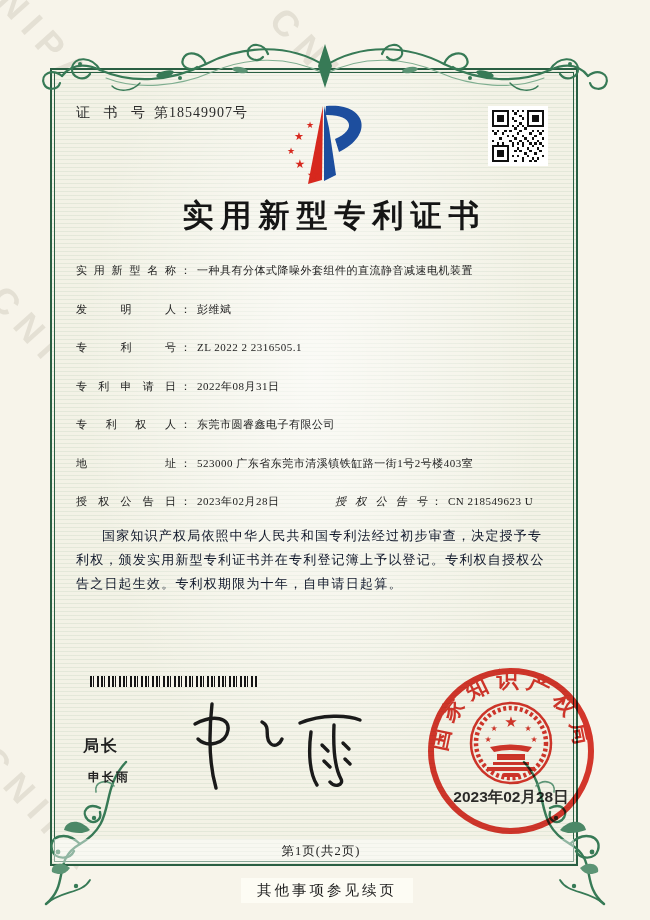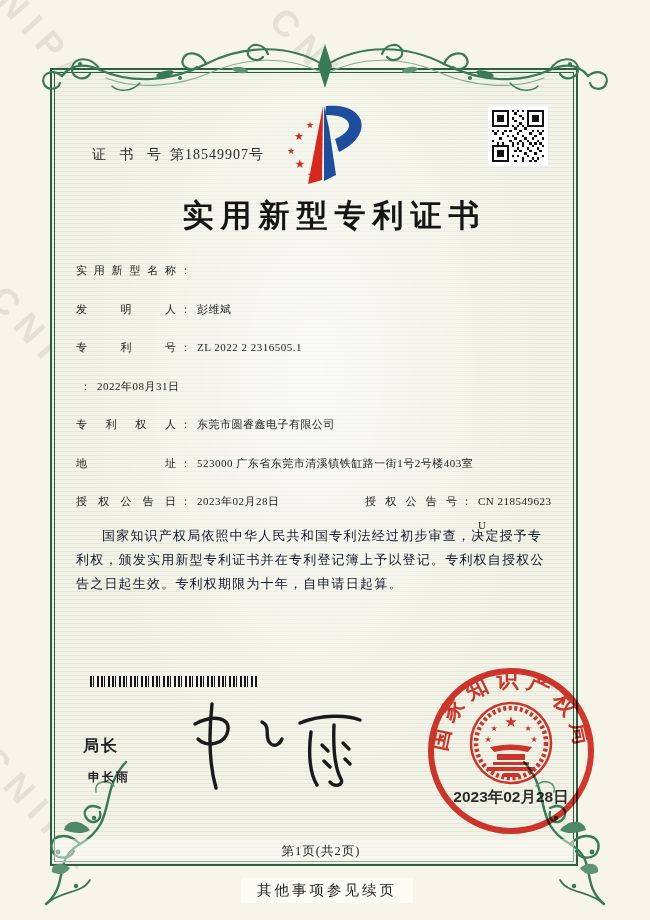--- a/index.html
+++ b/index.html
@@ -14,36 +14,36 @@
 
   
   .frame { position:absolute; left:50px; top:68px; width:528px; height:798px;
            border:2px solid #2a5f43;
            background:
              radial-gradient(ellipse at 50% 38%, rgba(255,255,255,0.65), rgba(255,255,255,0) 62%),
              repeating-linear-gradient(0deg, rgba(90,140,105,0.10) 0 1px, rgba(0,0,0,0) 1px 4px),
              #f3f2e6; }
   .frame::after { content:""; position:absolute; inset:2px; border:1px solid #2a5f43; pointer-events:none; }
 
-  .cert-no { position:absolute; left:92px; top:104px; font-size:14px; color:#2b2b2b; letter-spacing:1px;margin-top:42px; }
+  .cert-no { position:absolute; left:76px; top:104px; font-size:14px; color:#2b2b2b; letter-spacing:1px; }
   .cert-no .lbl { letter-spacing:5px; margin-right:4px; }
 
   .logo { position:absolute; left:277px; top:102px; width:100px; height:88px; }
   .qr { position:absolute; left:488px; top:106px; width:60px; height:60px; background:#fff; padding:4px; }
   .qr svg { display:block; width:52px; height:52px; }
 
   .title { position:absolute; left:0; right:0; top:195px; text-align:center;
            font-size:31px; font-weight:700; color:#151515; letter-spacing:7px;margin-left:19px; }
 
   .fields { position:absolute; left:76px; top:258px; width:482px; font-size:11px; color:#222; }
   .frow { display:flex; align-items:baseline; margin-bottom:14.5px; line-height:24px; }
   .flabel { display:inline-block; width:100px; text-align:justify; text-align-last:justify; flex:0 0 100px; }
   .fcolon { margin:0 6px 0 4px; }
   .fvalue { letter-spacing:0.5px; }
-  .flabel2 { display:inline-block; width:92px; text-align:justify; text-align-last:justify; flex:0 0 92px; margin-left:40px; }
+  .flabel2 { display:inline-block; width:92px; text-align:justify; text-align-last:justify; flex:0 0 92px; margin-left:10px;font-style:italic; }
   .fvalue1 { width:128px; flex:0 0 128px; letter-spacing:0.5px; }
 
   .paras { position:absolute; left:76px; top:524px; width:472px; font-size:13px;
            color:#0f172a; line-height:1.85; letter-spacing:1.2px; }
   .paras p { text-indent:2em; margin-bottom:4px; }
 
   .barcode { position:absolute; left:90px; top:676px; width:168px; height:11px;
              background:repeating-linear-gradient(90deg,#141414 0 2px,#f6f4ea 2px 3px,#141414 3px 4px,#f6f4ea 4px 7px,#141414 7px 9px,#f6f4ea 9px 11px); }
 
   .signer-title { position:absolute; left:83px; top:736px; font-family:"Liberation Sans","DejaVu Sans",sans-serif;
@@ -165,32 +165,34 @@
         M9,20h1v1h-1z M12,20h1v1h-1z M15,20h1v1h-1z M17,20h1v1h-1z"></path>
     </svg>
   </div>
 
   <div class="title">实用新型专利证书</div>
 
   <div class="fields">
     <div class="frow">
       <span class="flabel">实用新型名称</span>
         <span class="fcolon">：</span>
+      <span class="fvalue">一种具有分体式降噪外套组件的直流静音减速电机装置</span>
     </div>
     <div class="frow">
       <span class="flabel">发明人</span>
         <span class="fcolon">：</span>
       <span class="fvalue">彭维斌</span>
     </div>
     <div class="frow">
       <span class="flabel">专利号</span>
         <span class="fcolon">：</span>
       <span class="fvalue">ZL 2022 2 2316505.1</span>
     </div>
     <div class="frow">
+      <span class="flabel">专利申请日</span>
         <span class="fcolon">：</span>
       <span class="fvalue">2022年08月31日</span>
     </div>
     <div class="frow">
       <span class="flabel">专利权人</span>
         <span class="fcolon">：</span>
       <span class="fvalue">东莞市圆睿鑫电子有限公司</span>
     </div>
     <div class="frow">
       <span class="flabel">地址</span>

